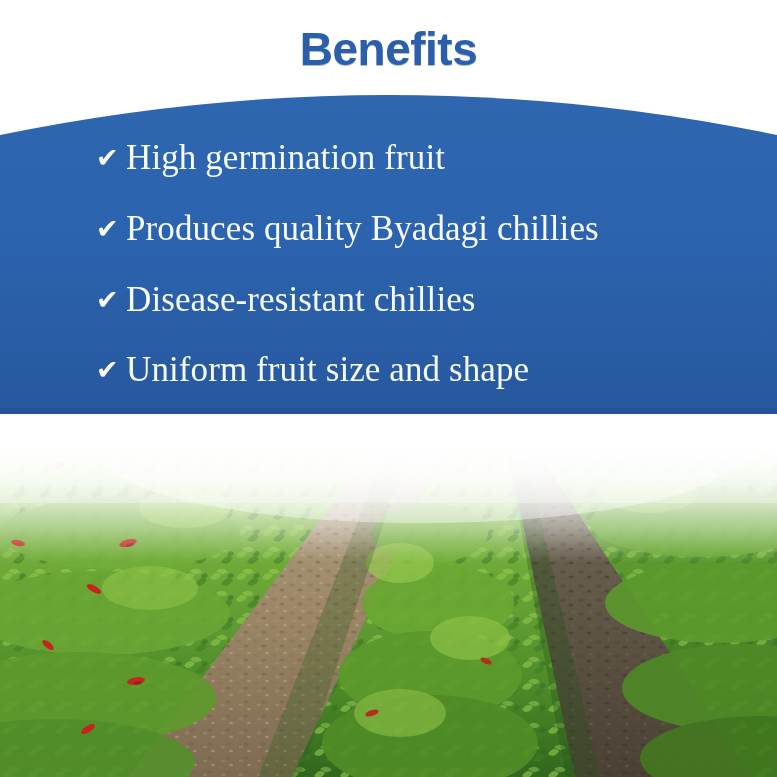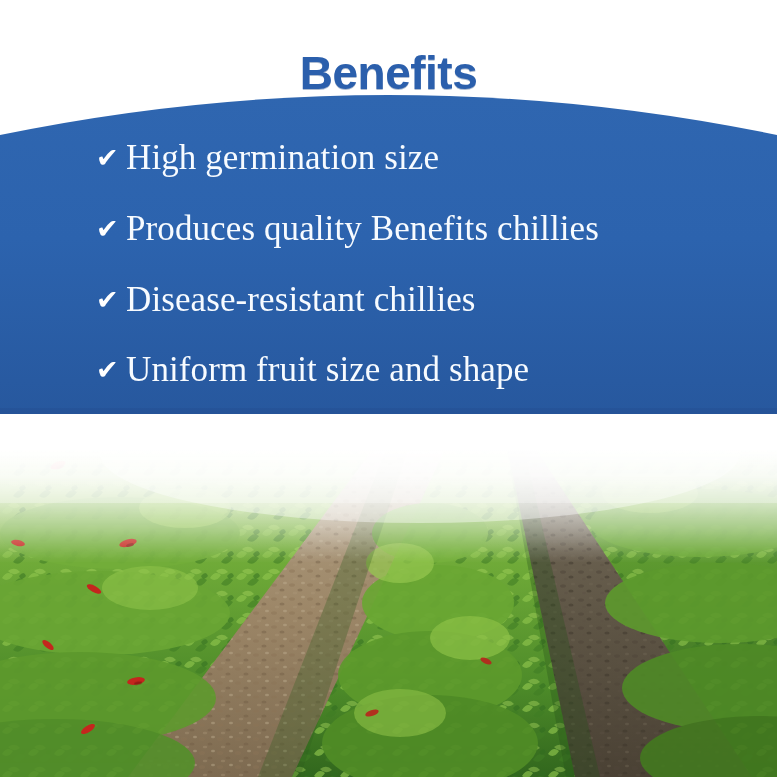--- a/index.html
+++ b/index.html
@@ -16,21 +16,21 @@
     font-family: "Liberation Sans", sans-serif;
   }
 
   
   .title-area {
     position: absolute;
     top: 0; left: 0;
     width: 777px;
     height: 100px;
     display: flex;
-    align-items: flex-end;
+    align-items: flex-start;
     justify-content: center;
     z-index: 6;
   }
   .title {
     margin-top: 22px;
     font-family: "Liberation Sans", sans-serif;
     font-size: 46px;
     font-weight: bold;
     letter-spacing: -0.5px;
     color: #2b5fac;
@@ -145,25 +145,25 @@
 
       <path d="M0,57 Q388.5,-23 777,57 L777,336 L0,336 Z" fill="url(#panelGrad)"></path>
 
       <rect x="0" y="330" width="777" height="6" fill="#255194" opacity="0.55"></rect>
     </svg>
   </div>
 
   <ul class="benefits-list">
     <li class="benefit-item i0">
       <span class="check-icon">✔</span>
-      <span class="benefit-text">High germination size</span>
+      <span class="benefit-text">High germination fruit</span>
     </li>
     <li class="benefit-item i1">
       <span class="check-icon">✔</span>
-      <span class="benefit-text">Produces quality Benefits chillies</span>
+      <span class="benefit-text">Produces quality Byadagi chillies</span>
     </li>
     <li class="benefit-item i2">
       <span class="check-icon">✔</span>
       <span class="benefit-text">Disease-resistant chillies</span>
     </li>
     <li class="benefit-item i3">
       <span class="check-icon">✔</span>
       <span class="benefit-text">Uniform fruit size and shape</span>
     </li>
   </ul>

